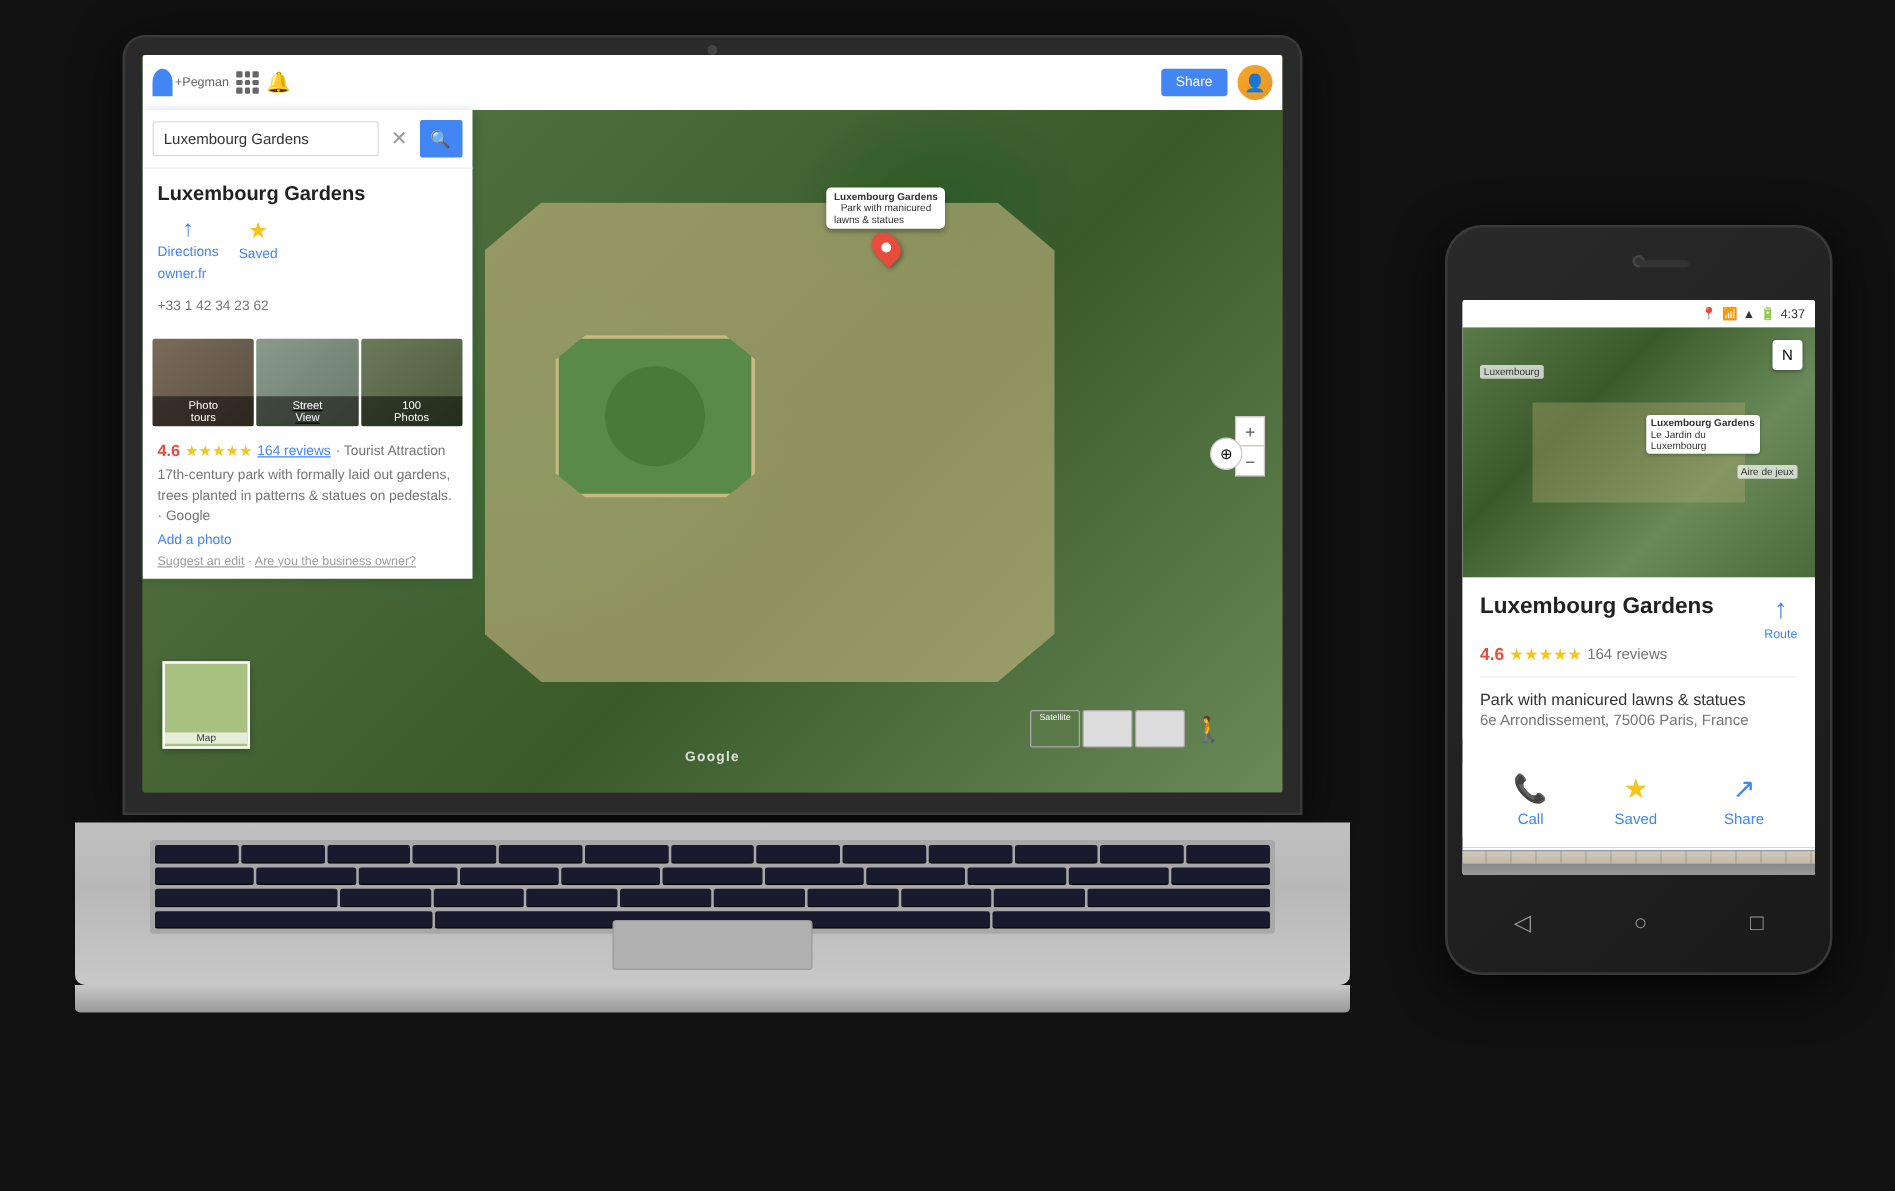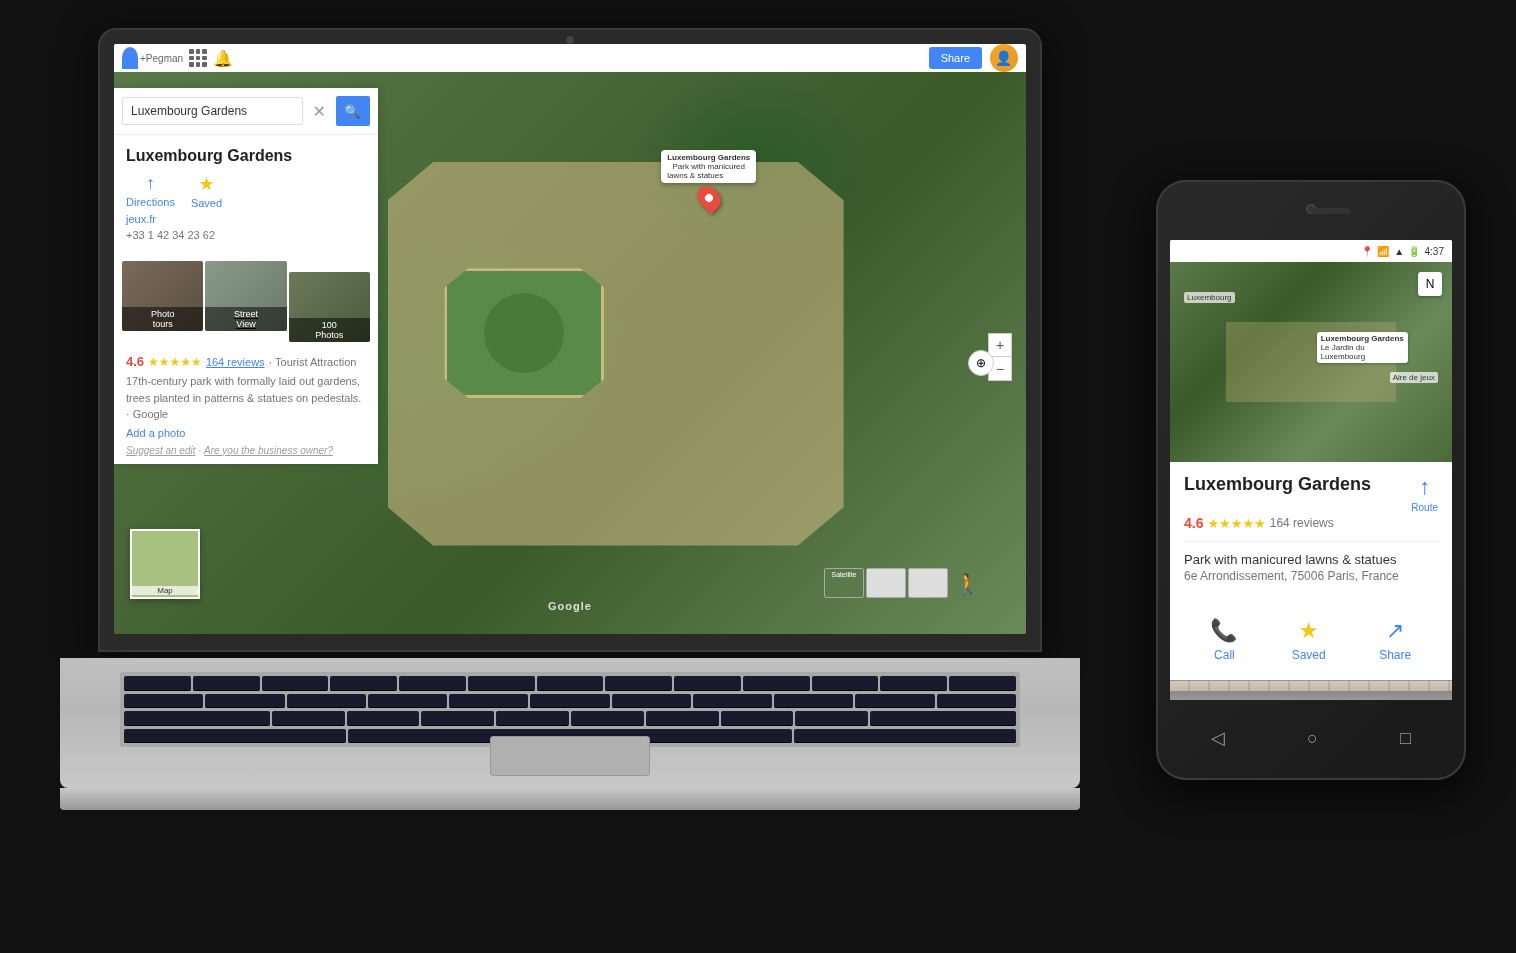--- a/index.html
+++ b/index.html
@@ -171,21 +171,21 @@
       background: white;
       border-radius: 50%;
     }
 
     
     .map-topbar {
       position: absolute;
       top: 0;
       left: 0;
       right: 0;
-      height: 28px;
+      height: 44px;
       background: white;
       display: flex;
       align-items: center;
       padding: 0 8px;
       gap: 6px;
       z-index: 10;
     }
 
     .map-topbar-right {
       margin-left: auto;
@@ -345,21 +345,21 @@
       color: #4285f4;
       font-size: 11px;
       text-decoration: none;
       display: block;
       margin-top: 4px;
     }
 
     .place-phone {
       font-size: 11px;
       color: #757575;
-      margin-top: 4px;
+      margin-top: 14px;
     }
 
     
     .photo-strip {
       display: flex;
       gap: 2px;
       padding: 8px;
     }
 
     .photo-thumb {
@@ -368,21 +368,21 @@
       background: #888;
       border-radius: 2px;
       position: relative;
       overflow: hidden;
       display: flex;
       align-items: flex-end;
     }
 
     .photo-thumb-1 { background: linear-gradient(135deg, #7a6a5a, #5a5040); }
     .photo-thumb-2 { background: linear-gradient(135deg, #8a9a8a, #6a7a6a); text-decoration: underline; }
-    .photo-thumb-3 { background: linear-gradient(135deg, #6a7a5a, #4a5a3a); margin-top: 11px; }
+    .photo-thumb-3 { background: linear-gradient(135deg, #6a7a5a, #4a5a3a); }
 
     .photo-label {
       font-size: 9px;
       color: white;
       background: rgba(0,0,0,0.5);
       padding: 2px 18px;
       width: 100%;
       text-align: center;
     }
 
@@ -433,21 +433,20 @@
       font-size: 11px;
       text-decoration: none;
       display: block;
       margin-top: 4px;
       cursor: pointer;
     }
 
     .suggest-edit {
       font-size: 10px;
       color: #9e9e9e;
-      font-style: italic;
       margin-top: 6px;
     }
 
     .suggest-edit a {
       color: #9e9e9e;
       text-decoration: underline;
     }
 
     
     .mini-map {
@@ -971,21 +970,21 @@
               <div class="action-btn">
                 <span class="action-icon-dir">↑</span>
                 <span class="action-label">Directions</span>
               </div>
               <div class="action-btn">
                 <span class="action-icon-saved">★</span>
                 <span class="action-label">Saved</span>
               </div>
             </div>
 
-            <a class="place-website">jeux.fr</a>
+            <a class="place-website">owner.fr</a>
             <div class="place-phone">+33 1 42 34 23 62</div>
           </div>
 
           <div class="photo-strip">
             <div class="photo-thumb photo-thumb-1">
               <div class="photo-label">Photo tours</div>
             </div>
             <div class="photo-thumb photo-thumb-2">
               <div class="photo-label">Street View</div>
             </div>

